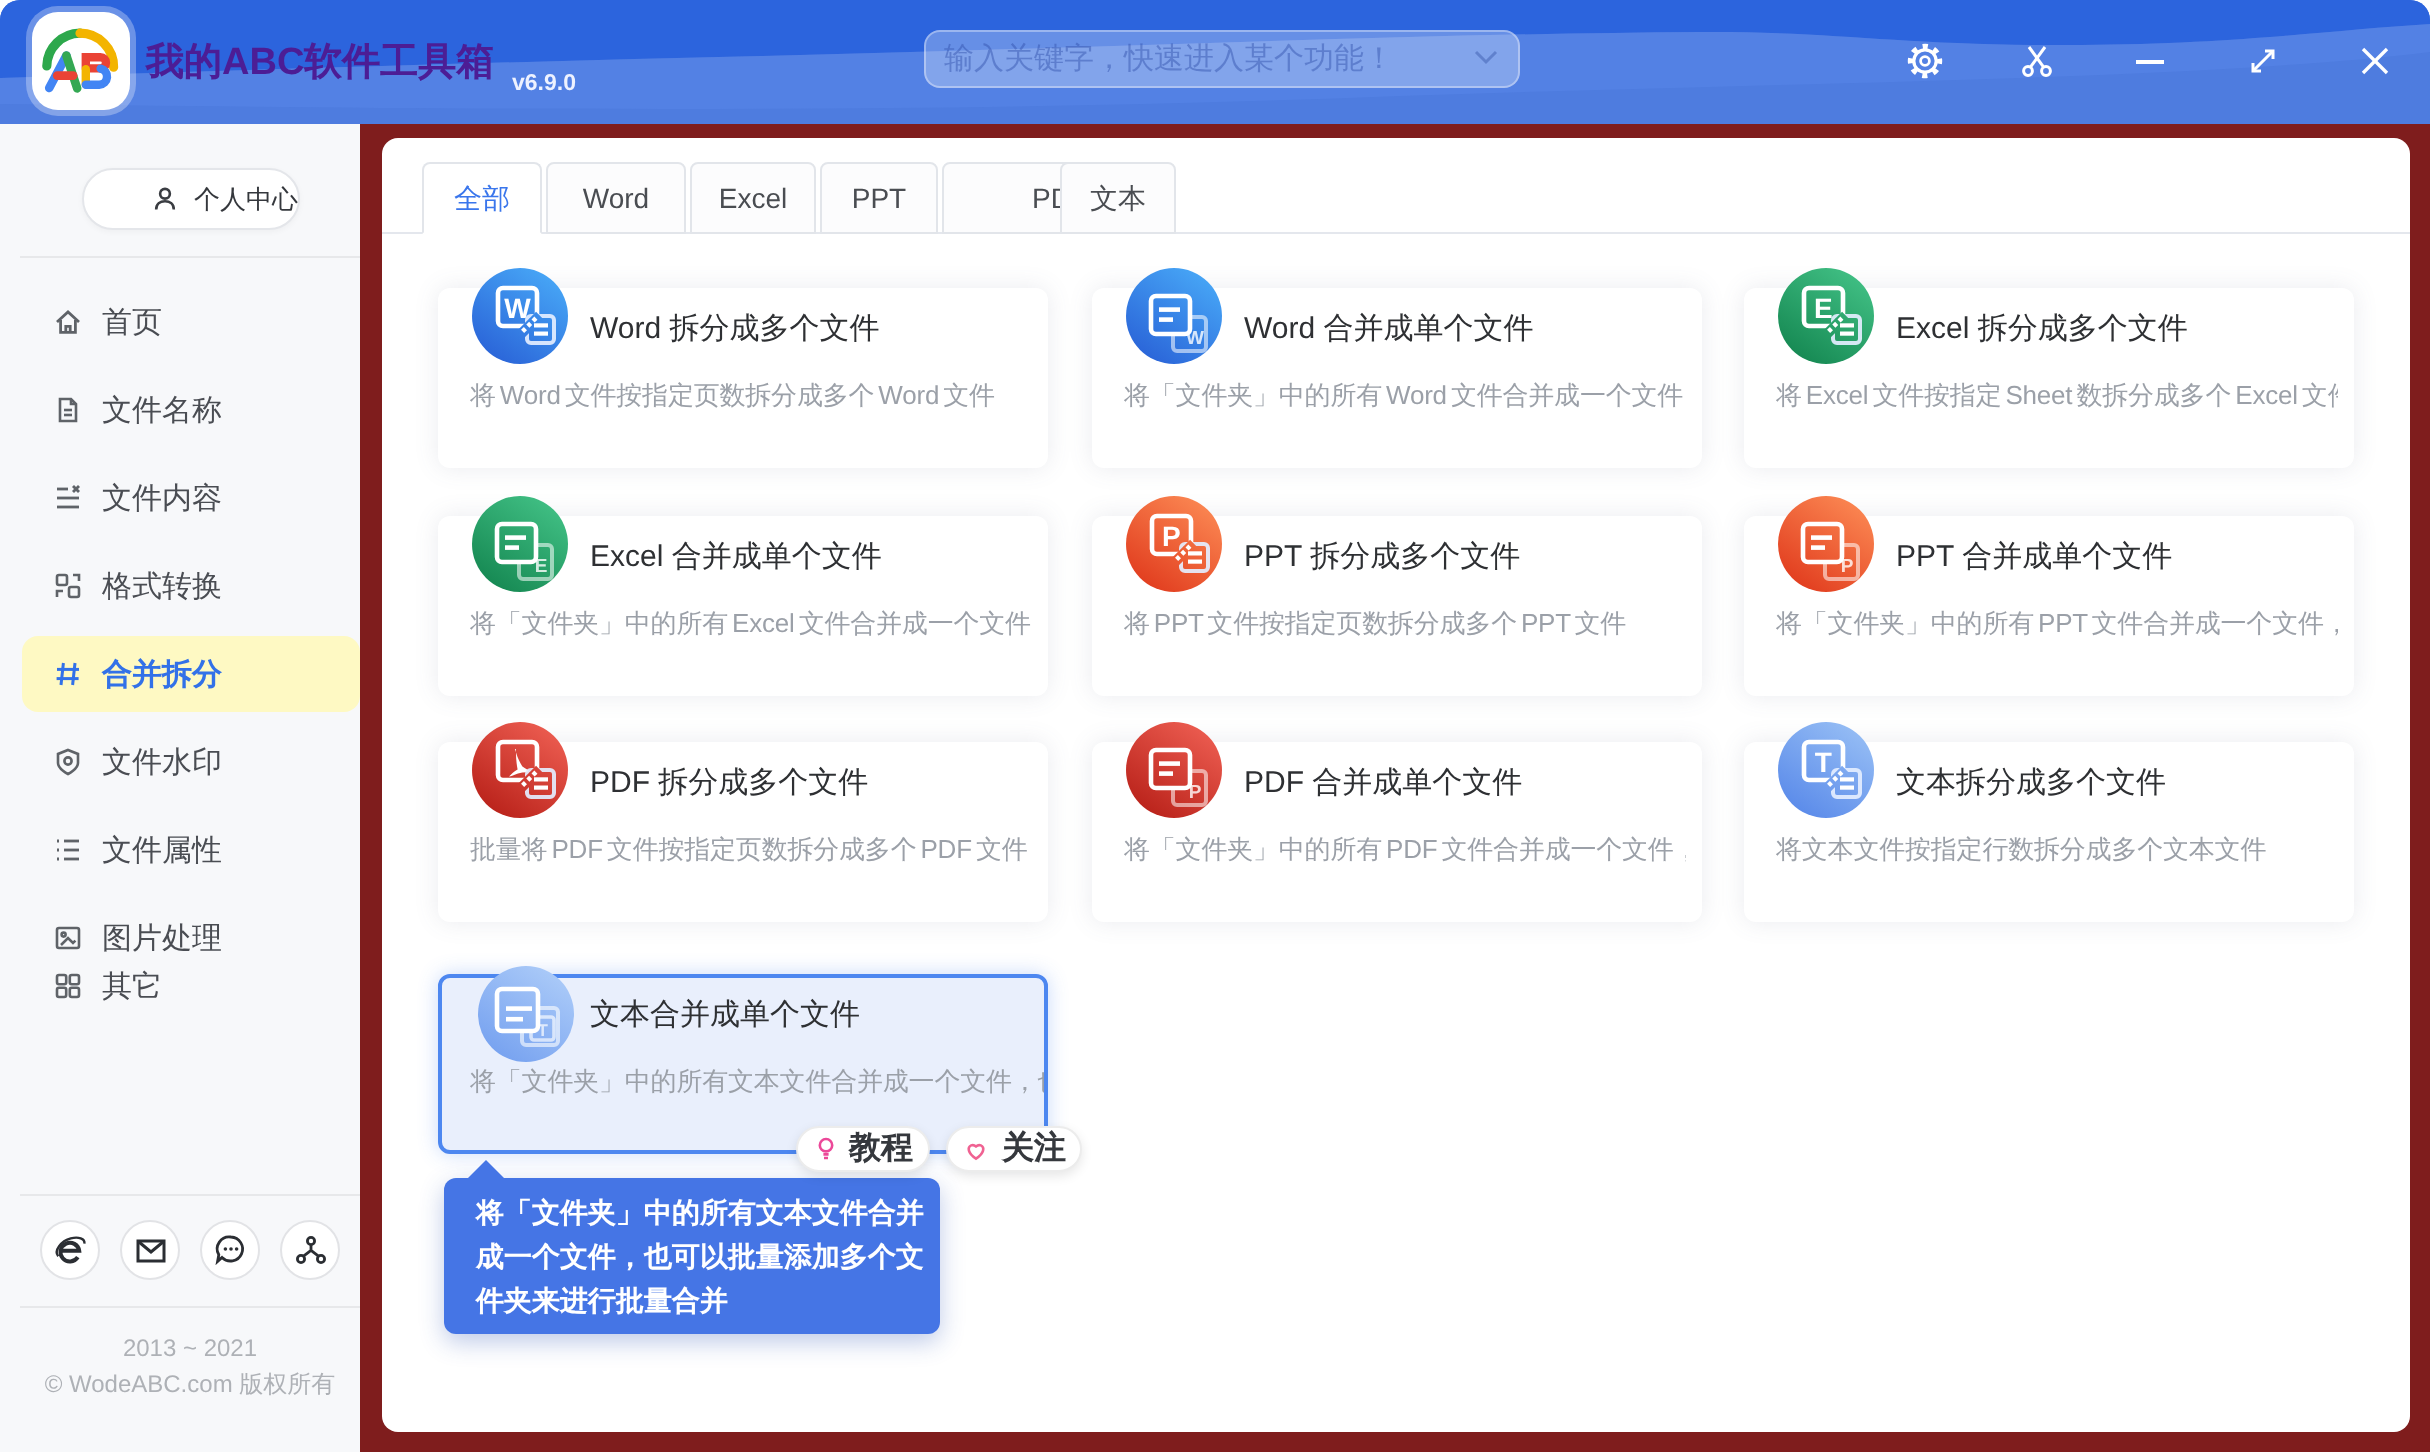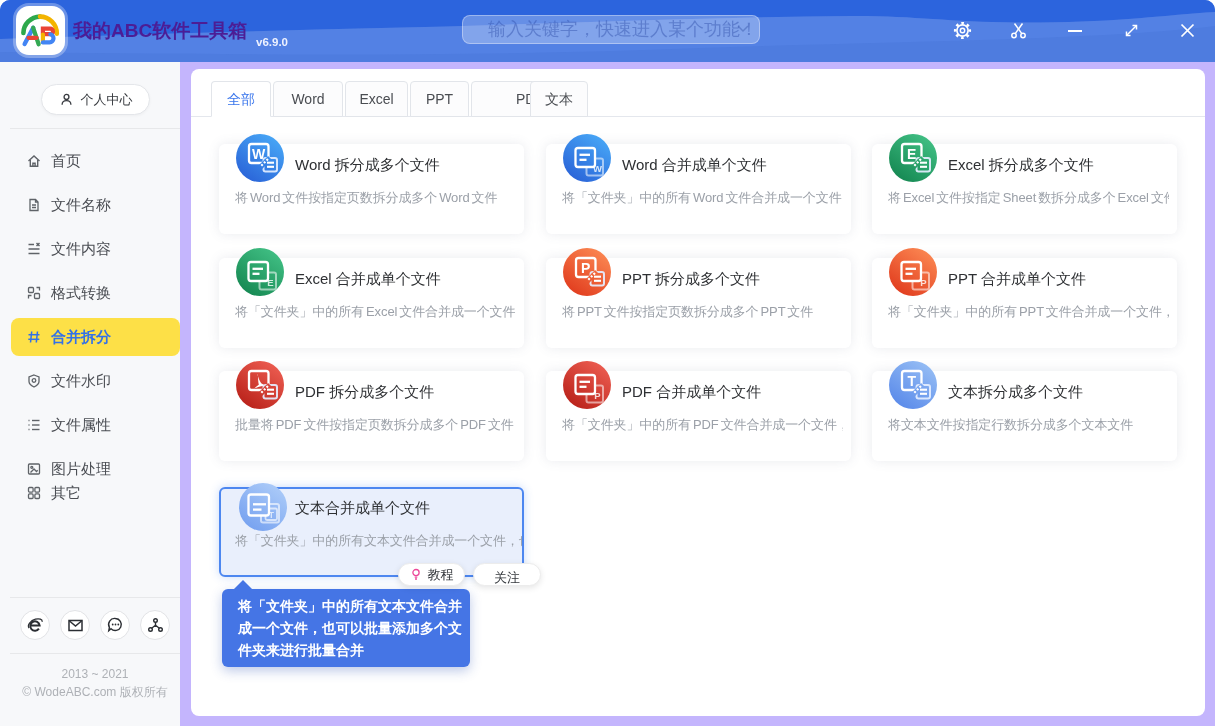--- a/index.html
+++ b/index.html
@@ -3,49 +3,49 @@
 <meta charset="utf-8">
 <style>
 * { margin:0; padding:0; box-sizing:border-box; }
 html,body { width:1215px; height:726px; background:#fff; font-family:"Liberation Sans",sans-serif; }
 #app { position:relative; width:1215px; height:726px; overflow:hidden; border-radius:10px 10px 0 0; }
 
 #header { position:absolute; left:0; top:0; width:1215px; height:62px; }
 #logo { position:absolute; left:16px; top:6px; width:49px; height:49px; background:#fff; border-radius:13px; box-shadow:0 0 0 3px rgba(255,255,255,.30); }
 #title { position:absolute; left:73px; top:18px; font-size:19px; font-weight:bold; color:#4c1d95; }
 #ver { position:absolute; left:256px; top:36px; font-size:11.5px; font-weight:bold; color:#eef2ff; }
-#search { position:absolute; left:462px; top:15px; width:298px; height:29px; border-radius:8px; background:rgba(255,255,255,.28); border:1px solid rgba(255,255,255,.35); color:rgba(48,80,170,.45); font-size:18px; line-height:27px; padding-left:25px; }
+#search { position:absolute; left:462px; top:15px; width:298px; height:29px; border-radius:8px; background:rgba(255,255,255,.28); border:1px solid rgba(255,255,255,.35); color:rgba(48,80,170,.45); font-size:15px; line-height:27px; padding-left:9px; }
 #search .chev { position:absolute; right:10px; top:9px; }
 .winbtn { position:absolute; top:21px; }
 
 #sidebar { position:absolute; left:0; top:62px; width:180px; height:664px; background:#f7f8fa; }
-#userpill { position:absolute; left:41px; top:22px; width:109px; height:31px; background:#fff; border:1px solid #e4e6ea; border-radius:16px; box-shadow:0 1px 3px rgba(0,0,0,.04); display:flex; align-items:center; justify-content:center; gap:7px; font-size:13px; color:#35383d; }
+#userpill { position:absolute; left:41px; top:22px; width:109px; height:31px; background:#fff; border:1px solid #e4e6ea; border-radius:16px; box-shadow:0 1px 3px rgba(0,0,0,.04); display:flex; align-items:center; justify-content:flex-end; gap:7px; font-size:13px; color:#35383d; }
 .mitem { position:absolute; left:11px; width:169px; height:38px; display:flex; align-items:center; font-size:15px; color:#4a4d53; }
 .mitem svg { margin-left:15px; margin-right:9px; flex:none; }
-.mitem.on { background:#fde047; border-radius:8px; color:#3271e8; font-weight:bold;font-family:Liberation Mono, monospace; }
+.mitem.on { background:#fef9c3; border-radius:8px; color:#3271e8; font-weight:bold;font-family:Liberation Mono, monospace; }
 .sline { position:absolute; left:10px; width:170px; height:1px; background:#e7e8ea; }
 .cbtn { position:absolute; top:548px; width:30px; height:30px; border-radius:50%; background:#fff; border:1px solid #e2e3e6; display:flex; align-items:center; justify-content:center; }
 .copy { position:absolute; width:190px; text-align:center; font-size:12px; color:#aeb1b6; }
 
-#main { position:absolute; left:180px; top:62px; width:1035px; height:664px; background:#c4b5fd; }
+#main { position:absolute; left:180px; top:62px; width:1035px; height:664px; background:#7f1d1d; }
 #panel { position:absolute; left:11px; top:7px; width:1014px; height:647px; background:#fff; border-radius:8px; }
 .tabline { position:absolute; left:11px; top:54px; width:1014px; height:1px; background:#e4e7ed; }
 .tab { position:absolute; top:19px; height:36px; line-height:34px; text-align:center; background:#fcfcfd; border:1px solid #e2e5ea; border-radius:4px 4px 0 0; font-size:14px; color:#4a4d52; z-index:2; }
 .tab.on { background:#fff; color:#3a76ec; border-bottom-color:#fff; font-weight:normal; }
 
 .card { position:absolute; width:305px; height:90px; background:#fff; border-radius:6px; box-shadow:0 0 12px rgba(90,100,130,.13); }
 .card .ic { position:absolute; left:17px; top:-10px; width:48px; height:48px; }
 .card .ti { position:absolute; left:76px; top:11px; line-height:20px; font-size:15px; font-weight:normal; color:#2e3033; }
 .card .de { position:absolute; left:16px; top:45px; width:281px; line-height:18px; font-size:13px; color:#9ba0a8; white-space:nowrap; overflow:hidden; word-spacing:-1.5px; letter-spacing:-.1px; }
 .card.sel { background:#e9effc; border:2px solid #4d87f0; box-shadow:0 0 10px rgba(77,134,240,.30); }
 .card.sel .ti { left:74px; top:9px; }
 .card.sel .de { left:14px; top:43px; width:287px; }
 .card.sel .ic { left:18px; top:-6px; }
 
-.pill { position:absolute; height:23px; background:#fff; border:1px solid #ececec; border-radius:12px; box-shadow:0 2px 6px rgba(0,0,0,.10); display:flex; align-items:center; justify-content:center; gap:6px; font-size:13px; color:#35383d; z-index:5; }
+.pill { position:absolute; height:23px; background:#fff; border:1px solid #ececec; border-radius:12px; box-shadow:0 2px 6px rgba(0,0,0,.10); display:flex; align-items:center; justify-content:center; gap:6px; font-size:16px; color:#35383d; z-index:5;font-weight:bold; }
 
 #tip { position:absolute; left:42px; top:527px; width:248px; height:78px; background:#4575e5; border-radius:6px; color:#fff; font-size:14px; font-weight:600; line-height:22px; padding:6px 0 0 16px; box-shadow:0 4px 12px rgba(40,80,180,.30); z-index:4; }
 #tip:before { content:""; position:absolute; left:12px; top:-9px; border-left:9px solid transparent; border-right:9px solid transparent; border-bottom:9px solid #4575e5; }
 </style>
 </head>
 <body>
 <div id="app">
 
 <div id="header">
 <svg width="1215" height="62" style="position:absolute;left:0;top:0">
@@ -439,21 +439,21 @@
 
 <div class="pill" style="left:218px; top:501px; width:67px;">
   <svg width="12" height="13" viewBox="0 0 12 13">
             <g fill="none" stroke="#ec4899" stroke-width="1.3">
               <circle cx="6" cy="4.6" r="3.1"></circle>
               <path d="M4.7,9.2 L7.3,9.2 M5,11 L7,11"></path>
             </g>
           </svg>
   <span>教程</span>
 </div>
-<div class="pill" style="left:293px; top:501px; width:68px;flex-direction:column;">
+<div class="pill" style="left:293px; top:501px; width:68px;">
   <svg width="14" height="13" viewBox="0 0 14 13">
             <path d="M7,11.3 C2.8,8.6 2.6,5.6 4.6,4.7 C5.8,4.2 7,5.2 7,5.2 C7,5.2 8.2,4.2 9.4,4.7 C11.4,5.6 11.2,8.6 7,11.3 Z" fill="none" stroke="#f06292" stroke-width="1.3"></path>
           </svg>
   <span>关注</span>
 </div>
 
 <div id="tip">将「文件夹」中的所有文本文件合并<br>成一个文件，也可以批量添加多个文<br>件夹来进行批量合并</div>
 </div>
 </div>
 

